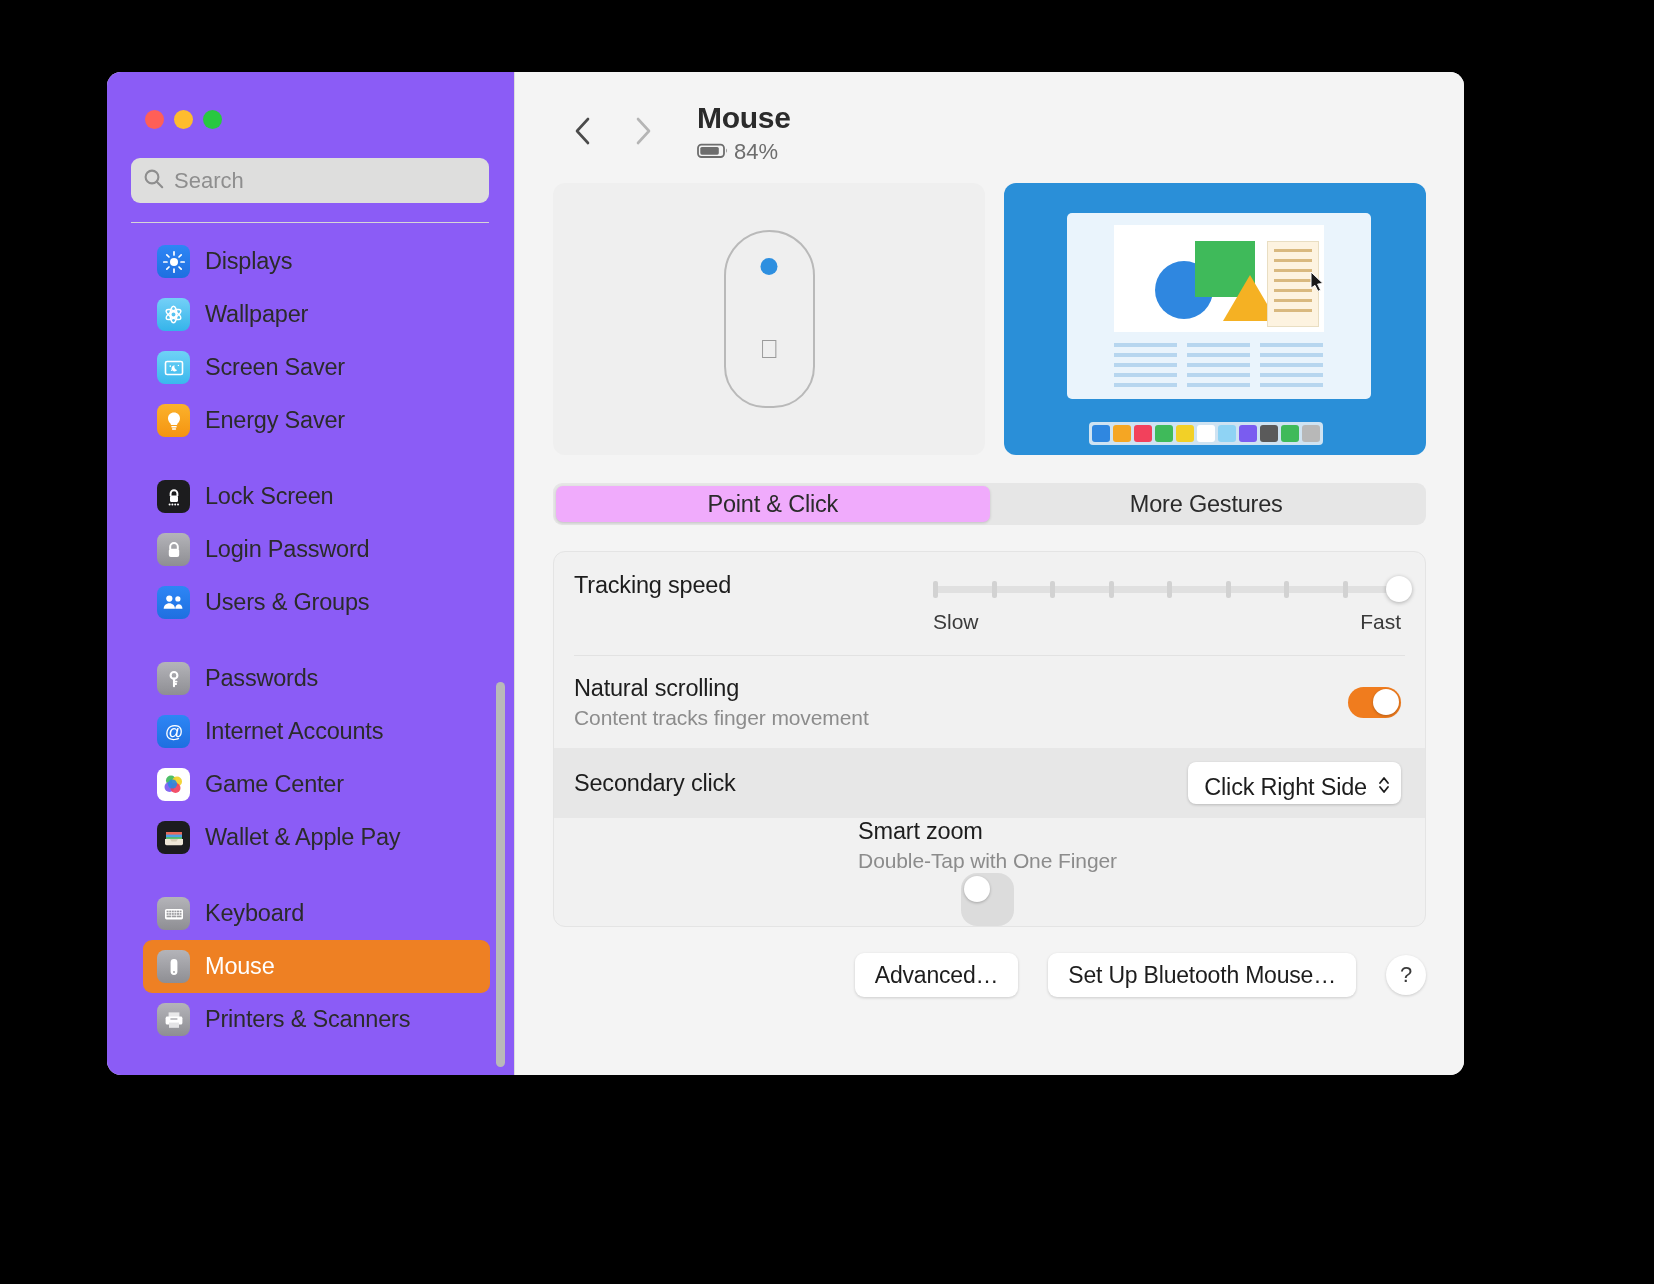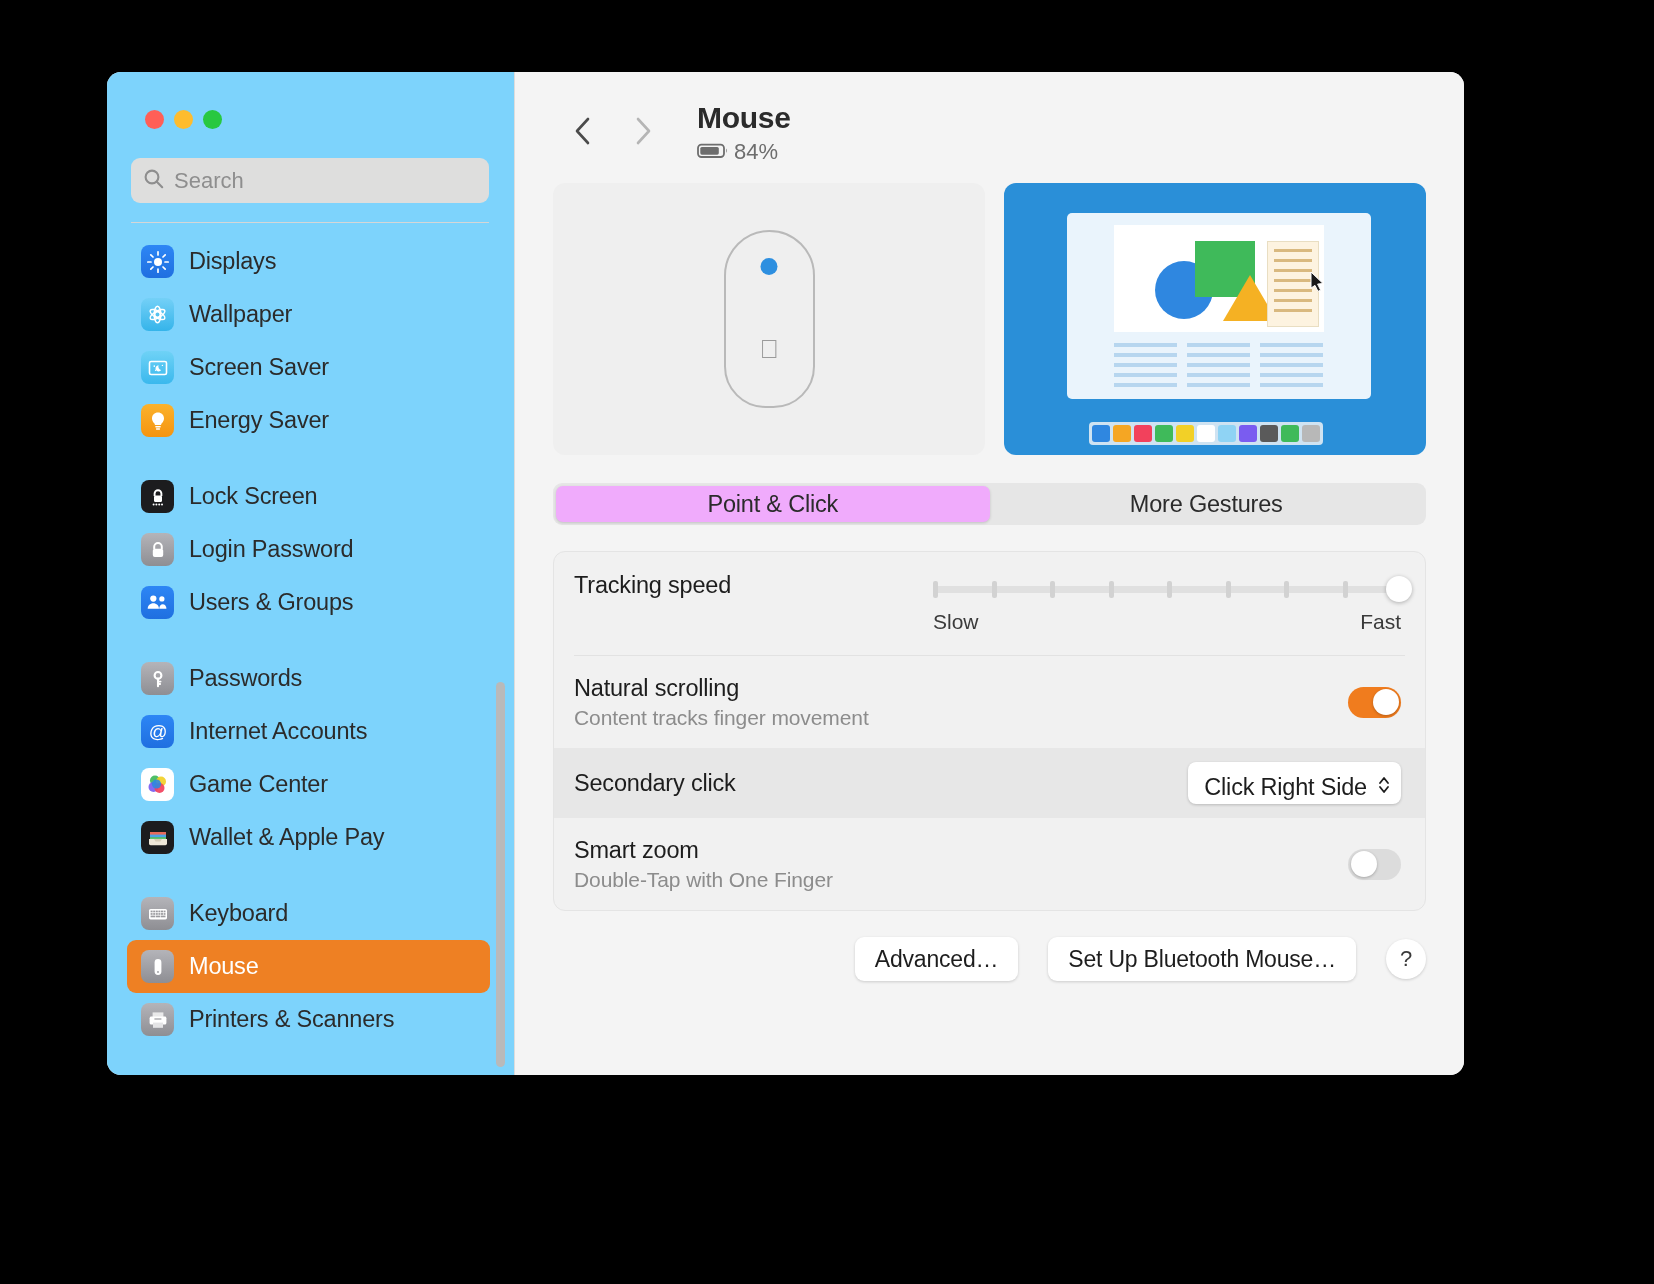--- a/index.html
+++ b/index.html
@@ -15,21 +15,21 @@
     width: 1357px; height: 1003px;
     background: #f4f4f4;
     border-radius: 14px;
     overflow: hidden;
     display: flex;
     box-shadow: 0 18px 60px rgba(0,0,0,0.55);
   }
   
   .sidebar {
     width: 408px;
-    background: #7dd3fc;
+    background: #8b5cf6;
     position: relative;
     flex: 0 0 408px;
     border-right: 1px solid #dcdcdc;
   }
   .traffic {
     display: flex; gap: 10px;
     padding: 38px 0 0 38px;
   }
   .light { width: 19px; height: 19px; border-radius: 50%; }
   .light.red { background: #ff5f57; }
@@ -49,21 +49,21 @@
   .search-ph {
     font-size: 22px;
     color: #8e8e8e;
   }
   .sidebar-divider {
     margin-top: 19px;
     height: 1px;
     background: #d6d6d6;
   }
   .nav {
-    padding: 12px 24px 0 20px;
+    padding: 12px 24px 0 36px;
     position: relative;
   }
   .nav-group { margin-bottom: 23px; }
   .nav-group:last-child { margin-bottom: 0; }
   .nav-item {
     height: 53px;
     display: flex; align-items: center;
     gap: 15px;
     padding: 0 14px;
     border-radius: 9px;
@@ -715,21 +715,21 @@
           <span class="popup-label">Click Right Side</span>
           <span>
             <svg width="14" height="22" viewBox="0 0 14 22">
               <polyline points="3,9 7,4 11,9" fill="none" stroke="#1d1d1d" stroke-width="1.8" stroke-linecap="round" stroke-linejoin="round"></polyline>
               <polyline points="3,13 7,18 11,13" fill="none" stroke="#1d1d1d" stroke-width="1.8" stroke-linecap="round" stroke-linejoin="round"></polyline>
             </svg>
           </span>
         </div>
       </div>
 
-      <div class="row" style="min-height:92px;">
+      <div class="row" style="min-height:92px;flex-direction:column;">
         <div class="row-label-col">
           <div class="row-title">Smart zoom</div>
           <div class="row-sub">Double-Tap with One Finger</div>
         </div>
         <div class="toggle off">
           <div class="knob"></div>
         </div>
       </div>
     </div>
 

